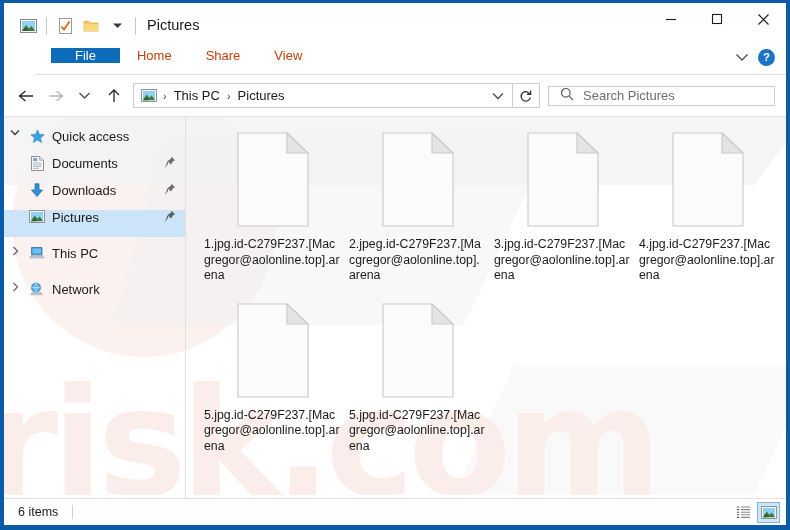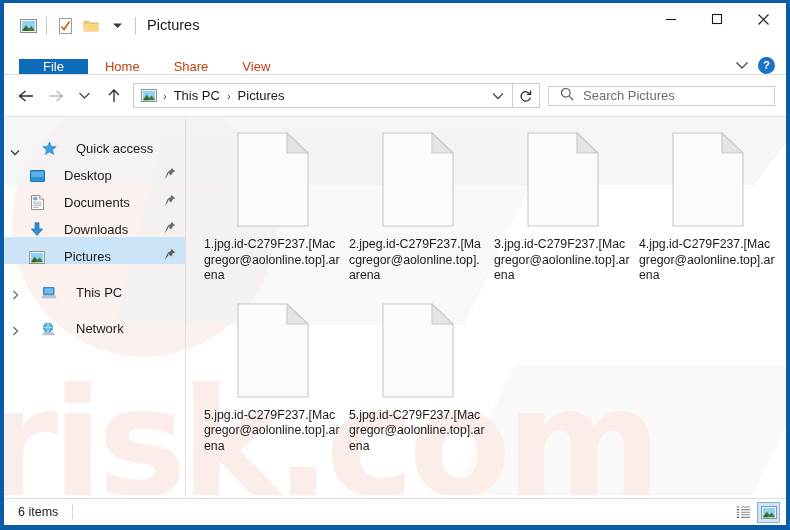--- a/index.html
+++ b/index.html
@@ -75,24 +75,24 @@
   }
   .cap-btn {
     width: 46px; height: 32px;
     display: flex; align-items: center; justify-content: center;
     background: #ffffff;
   }
 
   
   .tabrow {
     height: 27px;
-    display: flex; align-items: flex-end;
+    display: flex; align-items: flex-start;
     background: #ffffff;
     border-bottom: 1px solid #dcdcdc;
-    position: relative; z-index: 3;
+    position: relative; z-index: 3; margin-left: 32px;
   }
   .tab {
     padding: 0 17px;
     display: flex; align-items: center;
     font-size: 13px; color: #c2410c;
   }
   .tab.file {
     background: #0d6cb9; color: #ffffff;
     padding: 0 24px;
     margin-left: 15px;
@@ -176,25 +176,24 @@
   .sidebar {
     width: 182px;
     border-right: 1px solid #e0e0e0;
     padding-top: 12px;
     background: transparent;
     position: relative; z-index: 2;
     flex-shrink: 0;
   }
   .nav-item {
     height: 27px;
-    display: flex; align-items: flex-end;
+    display: flex; align-items: flex-start;
     padding-right: 9px;
     font-size: 13px; color: #1a1a1a;
     position: relative;
-    gap: 12px;
   }
   .nav-item.sel { background: #cce4f7; }
   .nav-chev {
     width: 22px; display: flex; align-items: center; justify-content: center;
     flex-shrink: 0;
   }
   .nav-ico {
     width: 22px; display: flex; align-items: center; justify-content: center;
     flex-shrink: 0; margin-right: 4px;
   }
@@ -415,35 +414,20 @@
               </svg>
           </span>
           <span class="nav-ico">
             <svg width="15" height="15" viewBox="0 0 15 15">
               <path d="M7.5 0.8 L9.4 5.3 L14.2 5.7 L10.5 8.9 L11.7 13.6 L7.5 11.1 L3.3 13.6 L4.5 8.9 L0.8 5.7 L5.6 5.3 Z" fill="#3aa0e0" stroke="#2a88c8" stroke-width="0.6"></path>
             </svg>
           </span>
           <span class="nav-lbl">Quick access</span>
         </div>
 
-        <div class="nav-item lvl2">
-          <span class="nav-ico">
-            <svg width="15" height="13" viewBox="0 0 15 13">
-              <rect x="0.5" y="0.5" width="14" height="11" rx="0.6" fill="#2f8fd8" stroke="#2374b0"></rect>
-              <path d="M1.6 1.6 H13.4 V7 H1.6 Z" fill="#59b2ec"></path>
-            </svg>
-          </span>
-          <span class="nav-lbl">Desktop</span>
-          <span class="pin">
-            <svg width="12" height="13" viewBox="0 0 12 13">
-              <path d="M7.6 0.8 L11.2 4.4 L9.2 5.1 L7 8.5 L3.5 5 L6.9 2.8 Z" fill="#6d6d6d"></path>
-              <path d="M3.5 5 L0.8 12.2 L4.4 7.3" fill="#6d6d6d"></path>
-            </svg>
-          </span>
-        </div>
 
         <div class="nav-item lvl2">
           <span class="nav-ico">
             <svg width="13" height="15" viewBox="0 0 13 15">
               <path d="M0.5 0.5 H8.6 L12.5 4.2 V14.5 H0.5 Z" fill="#ffffff" stroke="#8f8f8f"></path>
               <path d="M8.6 0.5 V4.2 H12.5" fill="#dfe8f0" stroke="#8f8f8f" stroke-width="0.7"></path>
               <rect x="2.2" y="2" width="4" height="3.2" fill="#6fa8dc"></rect>
               <path d="M2.2 7 H10.5 M2.2 8.8 H10.5 M2.2 10.6 H10.5 M2.2 12.4 H8" stroke="#9aa8b4" stroke-width="0.85"></path>
             </svg>
           </span>

